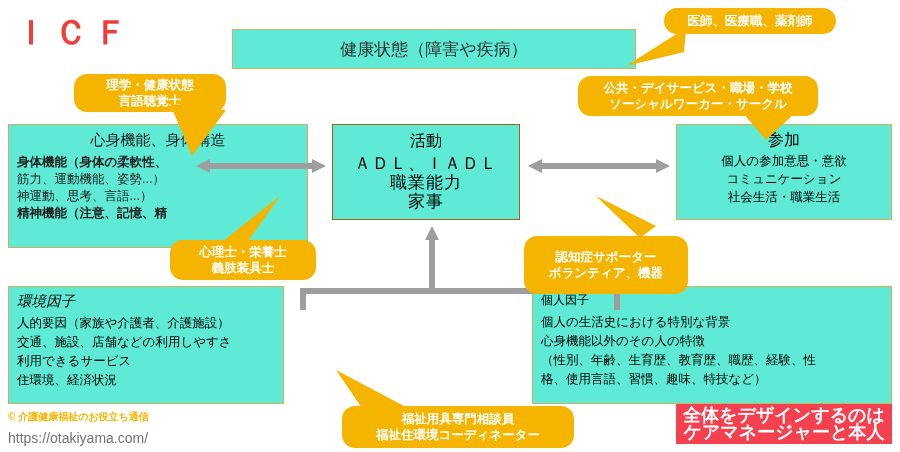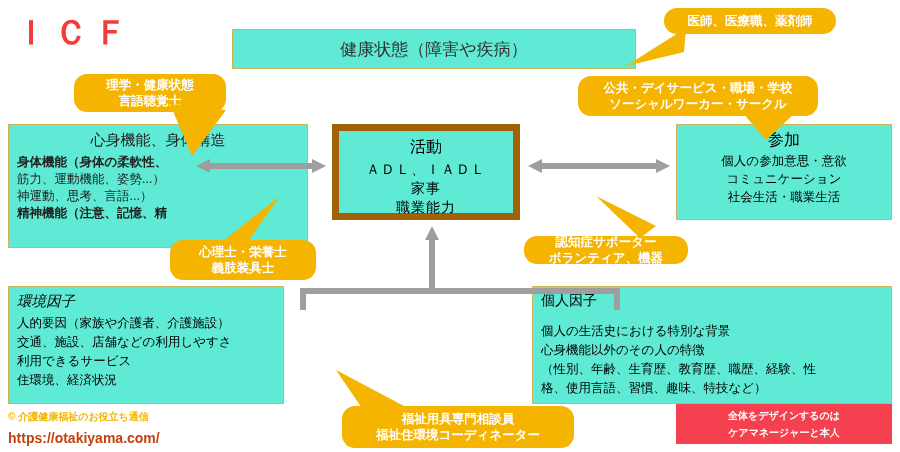--- a/index.html
+++ b/index.html
@@ -27,69 +27,69 @@
   
   #body-box{
     left:8px;top:124px;width:300px;height:124px;border:1px solid #c9b55a;
     padding:6px 8px 0 8px;
   }
   #body-box .hd{font-size:15px;text-align:center;margin:0 0 4px 0;color:#222;}
   #body-box .ln{font-size:12.5px;line-height:17px;color:#222;}
   #body-box .b{font-weight:bold;}
   
   #activity-box{
-    left:332px;top:124px;width:188px;height:96px;border:7px solid #a16207;
+    left:332px;top:124px;width:188px;height:96px;border:1px solid #a16207;
     padding:6px 4px 0 4px;text-align:center;
   }
   #activity-box .hd{font-size:16px;margin-bottom:2px;}
-  #activity-box .ln{font-size:14px;line-height:19px;letter-spacing:1px;}
+  #activity-box .ln{font-size:17px;line-height:19px;letter-spacing:1px;}
   
   #part-box{
     left:676px;top:124px;width:216px;height:96px;border:1px solid #c9b55a;
     padding:5px 4px 0 4px;text-align:center;
   }
   #part-box .hd{font-size:16px;margin-bottom:1px;}
   #part-box .ln{font-size:12.5px;line-height:18px;}
   
   #env-box{
     left:8px;top:286px;width:276px;height:118px;border:1px solid #c9b55a;
     padding:5px 8px 0 8px;
   }
   #env-box .hd{font-size:14.5px;margin-bottom:3px;font-style:italic;}
   #env-box .ln{font-size:12.5px;line-height:19px;}
   
   #pers-box{
     left:532px;top:286px;width:360px;height:118px;border:1px solid #c9b55a;
     padding:5px 8px 0 8px;
   }
-  #pers-box .hd{font-size:14px;margin-bottom:12px;}
+  #pers-box .hd{font-size:12px;margin-bottom:4px;}
   #pers-box .ln{font-size:12.5px;line-height:19px;}
   
   .callout{
     background:#f5b400;color:#ffffff;font-weight:bold;
     display:flex;flex-direction:column;align-items:center;justify-content:center;
     text-align:center;line-height:16px;font-size:12.5px;
     border-radius:13px;
   }
   #c-doctor{left:664px;top:8px;width:172px;height:26px;}
   #c-pt{left:74px;top:74px;width:152px;height:38px;}
   #c-public{left:578px;top:76px;width:240px;height:40px;}
   #c-psy{left:170px;top:240px;width:146px;height:40px;}
-  #c-dementia{left:524px;top:236px;width:164px;height:28px;}
+  #c-dementia{left:524px;top:236px;width:164px;height:58px;}
   #c-welfare{left:342px;top:406px;width:232px;height:42px;}
   
   #red-box{
     left:676px;top:404px;width:216px;height:40px;background:#f5414f;color:#fff;
-    font-weight:bold;font-size:10px;display:flex;flex-direction:column;
+    font-weight:bold;font-size:18px;display:flex;flex-direction:column;
     align-items:center;justify-content:center;line-height:17px;text-align:center;
   }
   
   #credit{left:8px;top:406px;width:330px;color:#f5b400;font-weight:bold;}
   #credit .l1{font-size:10px;line-height:22px;}
-  #credit .l2{font-size:14px;line-height:20px;color:#c2410c;font-weight:bold;}
+  #credit .l2{font-size:14px;line-height:20px;color:#737373;font-weight:normal;}
   #arrow-left{left:196px;top:158px;width:130px;height:16px;}
   #arrow-right{left:528px;top:158px;width:142px;height:16px;}
   #arrow-v-mid{left:424px;top:226px;width:16px;height:66px;}
   
   #tshape{left:300px;top:284px;width:320px;height:26px;}
 </style>
 </head>
 <body>
 
 <div class="abs" id="icf-title">ＩＣＦ</div>
@@ -102,22 +102,22 @@
   <div class="hd">心身機能、身体構造</div>
   <div class="ln b">身体機能（身体の柔軟性、</div>
   <div class="ln">筋力、運動機能、姿勢...）</div>
   <div class="ln">神運動、思考、言語...）</div>
   <div class="ln b">精神機能（注意、記憶、精</div>
 </div>
 
 <div class="abs wbox" id="activity-box">
   <div class="hd">活動</div>
   <div class="ln">ＡＤＬ、ＩＡＤＬ</div>
+  <div class="ln">職業能力</div>
   <div class="ln">家事</div>
-  <div class="ln">職業能力</div>
 </div>
 
 <div class="abs wbox" id="part-box">
   <div class="hd">参加</div>
   <div class="ln">個人の参加意思・意欲</div>
   <div class="ln">コミュニケーション</div>
   <div class="ln">社会生活・職業生活</div>
 </div>
 
 <div class="abs wbox" id="env-box">

